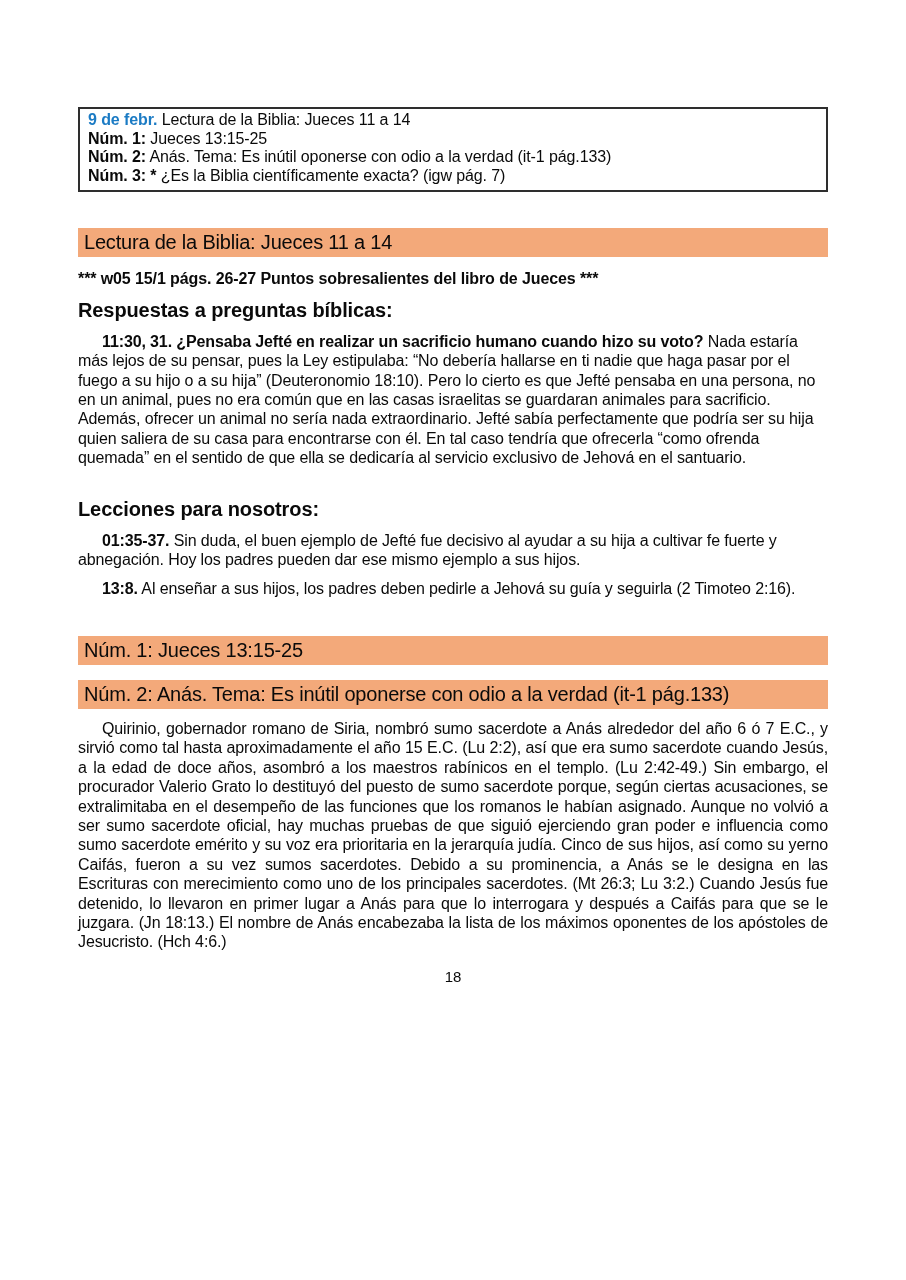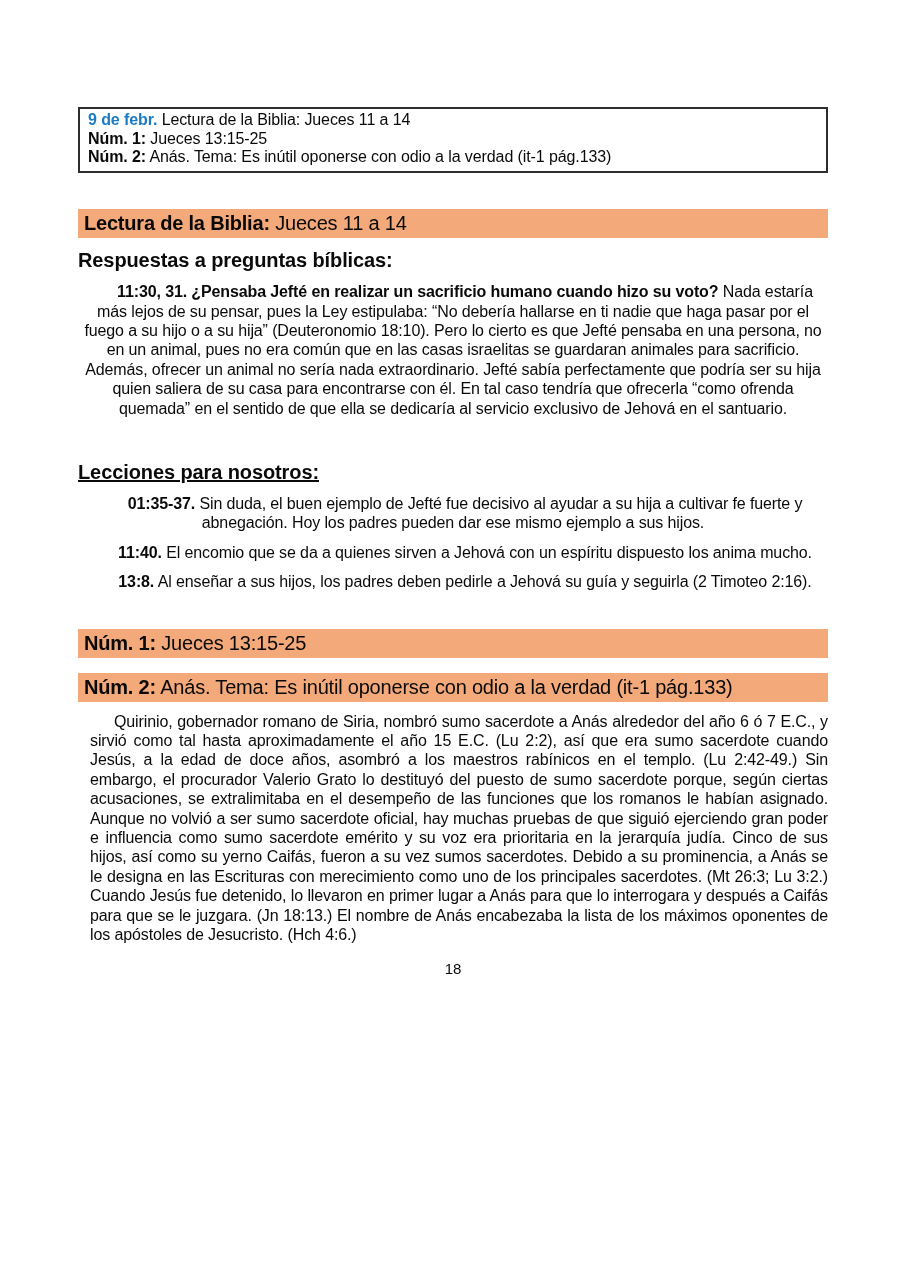--- a/index.html
+++ b/index.html
@@ -41,48 +41,47 @@
   .section-bar {
     background: #f3a97a;
     height: 29px;
     line-height: 29px;
     padding-left: 6px;
     font-size: 20px;
     letter-spacing: -0.2px;
     white-space: nowrap;
     overflow: hidden;
   }
-  .section-bar .bar-label { font-weight: bold; }
+  .section-bar .bar-label { font-weight: normal; }
   #bar-reading { margin-top: 36px; }
   #bar-num1 { margin-top: 37px; }
   #bar-num2 { margin-top: 15px; }
 
   
   .src-ref {
     margin: 13px 0 0 0;
     font-size: 16px;
     font-weight: bold;
     letter-spacing: -0.1px;
   }
   .subhead {
     margin: 11px 0 0 0;
     font-size: 20px;
     font-weight: bold;
     letter-spacing: -0.1px;
   }
-  #lessons-head { margin-top: 43px; text-decoration: underline; }
+  #lessons-head { margin-top: 30px; }
   p.body-par {
     margin: 10px 0 0 0;
     font-size: 16px;
     line-height: 19.4px;
     letter-spacing: -0.12px;
-    text-align: center;
   }
   p.indent { text-indent: 24px; }
-  p.justify { text-align: justify; margin-left: 12px; }
+  p.justify { text-align: justify; }
   .lead { font-weight: bold; }
 
   .page-number {
     margin-top: 16px;
     text-align: center;
     font-size: 15px;
     letter-spacing: 0;
   }
 </style>
 </head>
@@ -97,44 +96,45 @@
         <span>Lectura de la Biblia: Jueces 11 a 14</span>
       </div>
       <div class="box-row">
         <span class="box-label">Núm. 1:</span>
         <span>Jueces 13:15-25</span>
       </div>
       <div class="box-row">
         <span class="box-label">Núm. 2:</span>
         <span>Anás. Tema: Es inútil oponerse con odio a la verdad (it-1 pág.133)</span>
       </div>
+      <div class="box-row">
+        <span class="box-label">Núm. 3: *</span>
+        <span>¿Es la Biblia científicamente exacta? (igw pág. 7)</span>
+      </div>
     </div>
 
     <div class="section-bar" id="bar-reading">
       <span class="bar-label">Lectura de la Biblia:</span>
       <span>Jueces 11 a 14</span>
     </div>
 
+    <p class="src-ref">*** w05 15/1 págs. 26-27 Puntos sobresalientes del libro de Jueces ***</p>
 
     <p class="subhead">Respuestas a preguntas bíblicas:</p>
 
     <p class="body-par indent">
       <span class="lead">11:30, 31. ¿Pensaba Jefté en realizar un sacrificio humano cuando hizo su voto?</span>
       <span>Nada estaría más lejos de su pensar, pues la Ley estipulaba: “No debería hallarse en ti nadie que haga pasar por el fuego a su hijo o a su hija” (Deuteronomio 18:10). Pero lo cierto es que Jefté pensaba en una persona, no en un animal, pues no era común que en las casas israelitas se guardaran animales para sacrificio. Además, ofrecer un animal no sería nada extraordinario. Jefté sabía perfectamente que podría ser su hija quien saliera de su casa para encontrarse con él. En tal caso tendría que ofrecerla “como ofrenda quemada” en el sentido de que ella se dedicaría al servicio exclusivo de Jehová en el santuario.</span>
     </p>
 
     <p class="subhead" id="lessons-head">Lecciones para nosotros:</p>
 
     <p class="body-par indent">
       <span class="lead">01:35-37.</span>
       <span>Sin duda, el buen ejemplo de Jefté fue decisivo al ayudar a su hija a cultivar fe fuerte y abnegación. Hoy los padres pueden dar ese mismo ejemplo a sus hijos.</span>
-    </p>
-    <p class="body-par indent">
-      <span class="lead">11:40.</span>
-      <span>El encomio que se da a quienes sirven a Jehová con un espíritu dispuesto los anima mucho.</span>
     </p>
     <p class="body-par indent">
       <span class="lead">13:8.</span>
       <span>Al enseñar a sus hijos, los padres deben pedirle a Jehová su guía y seguirla (2 Timoteo 2:16).</span>
     </p>
 
     <div class="section-bar" id="bar-num1">
       <span class="bar-label">Núm. 1:</span>
       <span>Jueces 13:15-25</span>
     </div>

